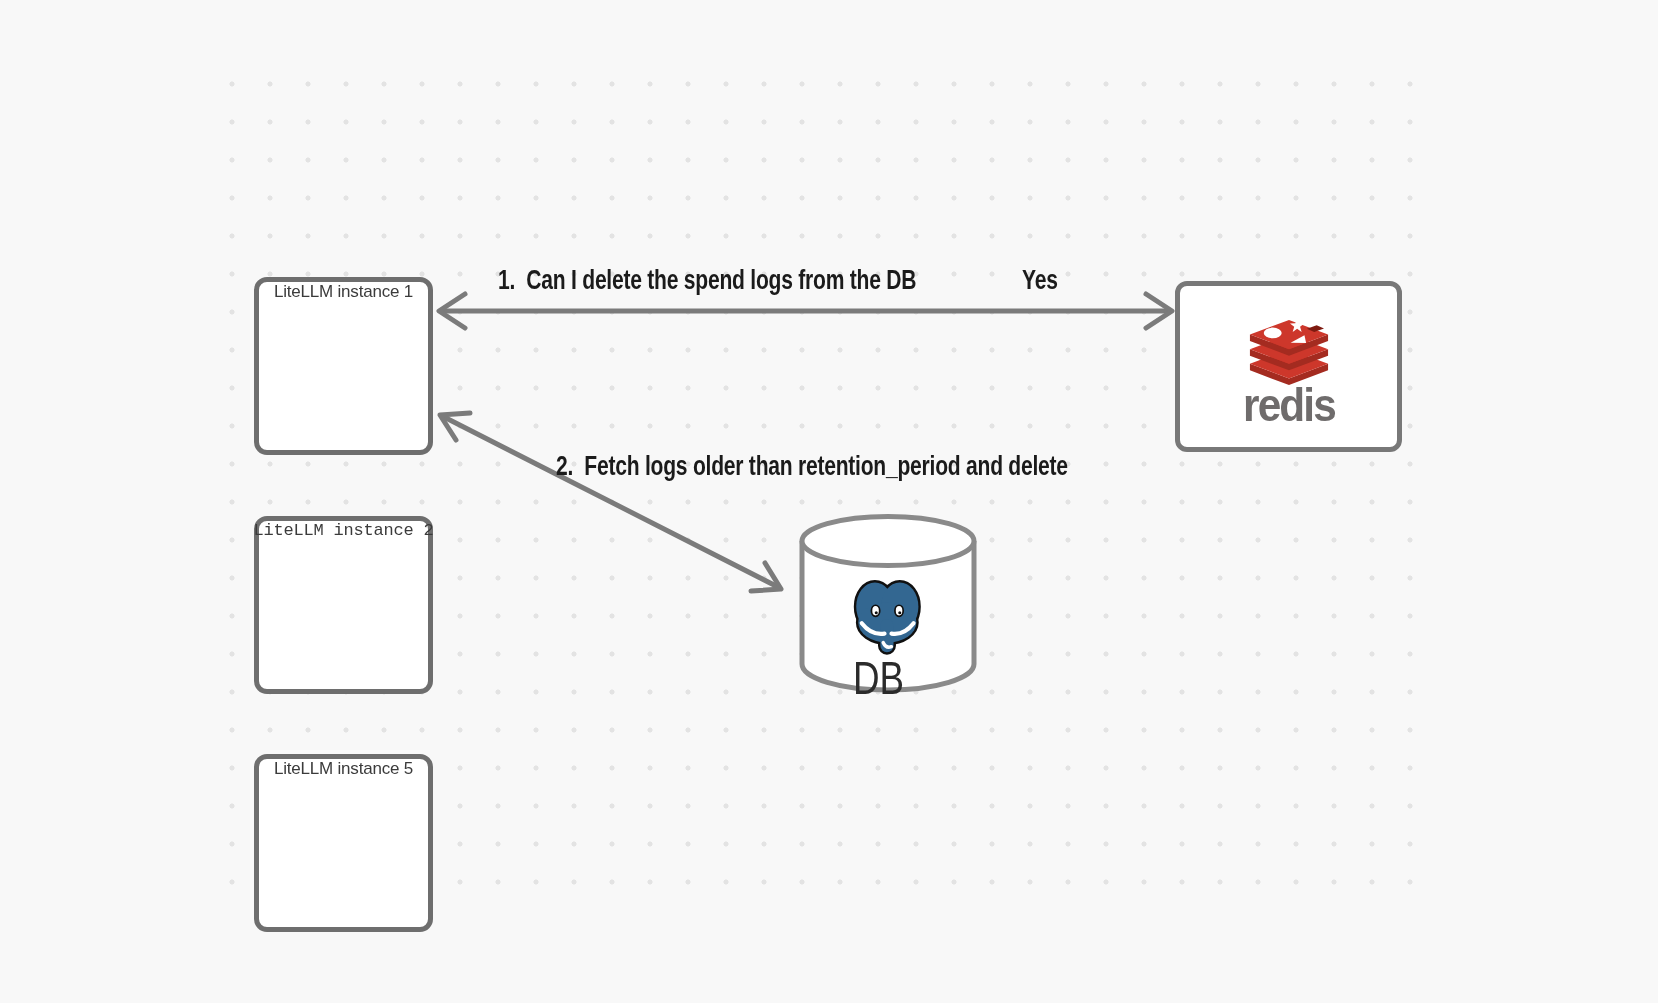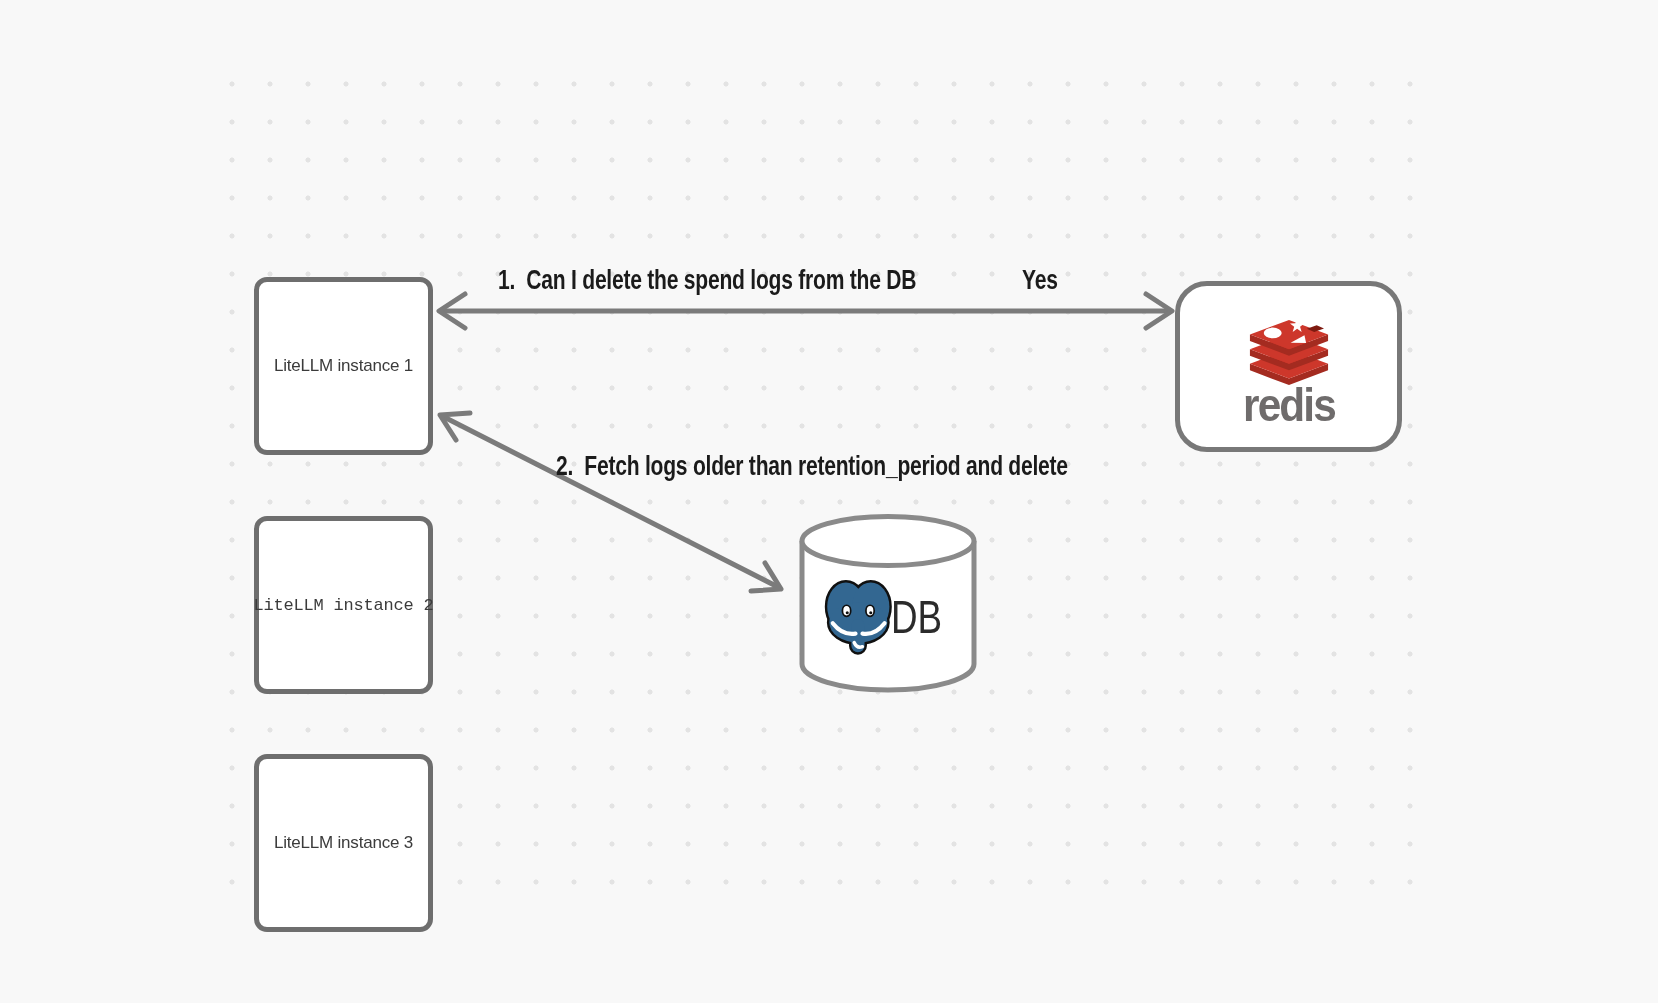--- a/index.html
+++ b/index.html
@@ -20,40 +20,40 @@
     background-position: 0 0;
   }
 
   
   .llm-box {
     position: absolute;
     width: 179px; height: 178px;
     background: #ffffff;
     border: 5px solid #6e6e6e;
     border-radius: 13px;
-    display: flex; align-items: center; justify-content: center;
+    display: flex; align-items: flex-start; justify-content: center;
   }
   .llm-box .box-label {
     font-size: 17px;
     color: #3b3b3b;
     letter-spacing: -0.2px;
     white-space: nowrap;
   }
   #box-1 { left: 254px; top: 277px; }
   #box-2 { left: 254px; top: 516px; font-family: Liberation Mono, monospace; }
   #box-3 { left: 254px; top: 754px; }
 
   
   .redis-node {
     position: absolute;
     left: 1175px; top: 281px;
     width: 227px; height: 171px;
     background: #ffffff;
     border: 5px solid #787878;
-    border-radius: 32px;
+    border-radius: 12px;
     display: flex; flex-direction: column;
     align-items: center; justify-content: center;
     padding-top: 6px;
     text-align: right;
   }
   .redis-word {
     font-size: 46px;
     font-weight: 700;
     letter-spacing: -2px;
     color: #6f6c6c;
@@ -64,21 +64,21 @@
 
   
   .db-node {
     position: absolute;
     left: 797px; top: 513px;
     width: 182px; height: 180px;
   }
   .db-inner {
     position: absolute;
     left: 0; top: 66px; width: 182px;
-    display: flex; align-items: center; justify-content: center;
+    display: flex; align-items: center; justify-content: center; flex-direction: column;
   }
   .db-label {
     font-size: 46px;
     font-weight: 400;
     color: #2b2b2b;
     line-height: 1;
     transform: scaleX(0.8);
     transform-origin: left center;
     margin-left: -6px;
   }
@@ -126,21 +126,21 @@
   </g>
 </svg>
 
 <div class="llm-box" id="box-1">
   <span class="box-label">LiteLLM instance 1</span>
 </div>
 <div class="llm-box" id="box-2">
   <span class="box-label">LiteLLM instance 2</span>
 </div>
 <div class="llm-box" id="box-3">
-  <span class="box-label">LiteLLM instance 3</span>
+  <span class="box-label">LiteLLM instance 5</span>
 </div>
 
 <div class="redis-node">
   <svg width="82" height="70" viewBox="0 0 100 86">
 
     <polygon points="2,60 50,78 98,60 98,68 50,86 2,68" fill="#a42b20"></polygon>
     <polygon points="2,60 50,42 98,60 50,78" fill="#cd372b"></polygon>
 
     <polygon points="2,42 50,60 98,42 98,50 50,68 2,50" fill="#a42b20"></polygon>
     <polygon points="2,42 50,24 98,42 50,60" fill="#cd372b"></polygon>

